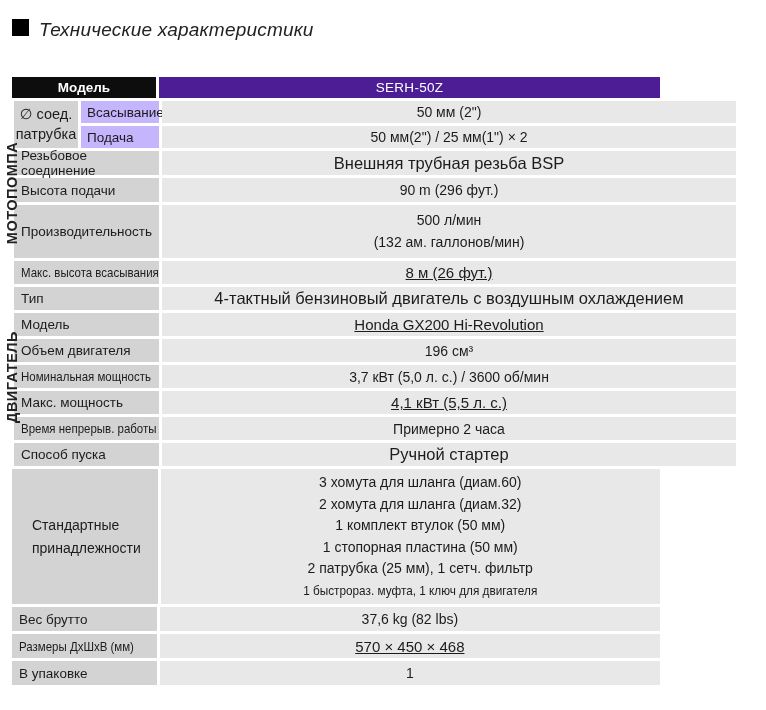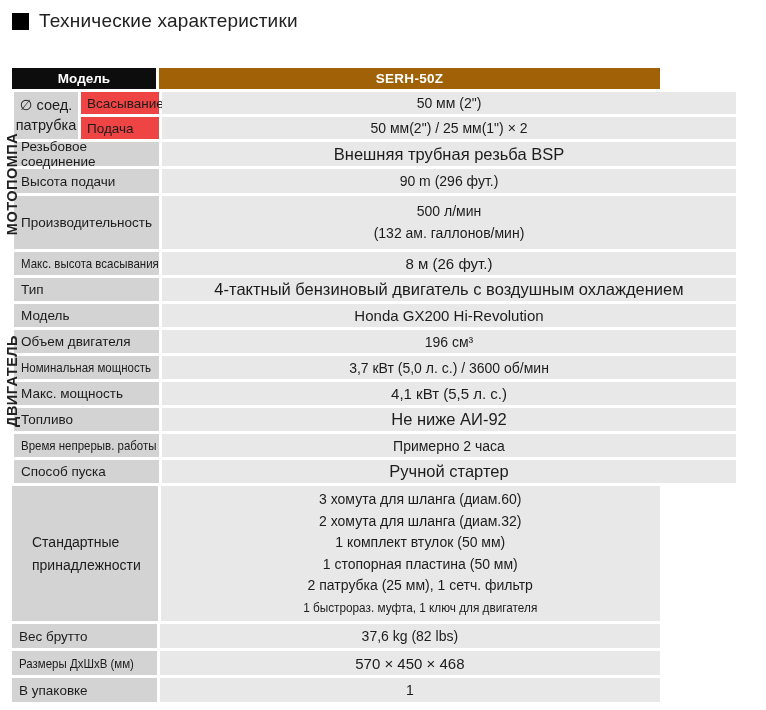--- a/index.html
+++ b/index.html
@@ -2,34 +2,34 @@
 <html><head>
 <meta charset="utf-8">
 <style>
   html,body{margin:0;padding:0;}
   body{
     width:766px;height:710px;background:#ffffff;
     font-family:"Liberation Sans", sans-serif;color:#1c1c1c;
     overflow:hidden;
   }
   
-  .title-bar{display:flex;align-items:center;gap:10px;margin:10px 0 13px 12px;}
+  .title-bar{display:flex;gap:10px;margin:19px 0 13px 12px;font-style:italic;}
   .title-sq{width:17px;height:17px;background:#000;}
   .title-text{font-size:19px;letter-spacing:.2px;color:#222;}
 
   
   .spec-table{margin-left:12px;width:648px;margin-top:36px;}
   .row{display:flex;margin-bottom:3px;}
   .cell{box-sizing:border-box;}
 
   
   .head-left{width:165px;height:21px;background:#0d0d0d;color:#fff;
     font-weight:bold;font-size:13.5px;display:flex;align-items:center;justify-content:center;}
-  .head-right{width:574px;height:21px;margin-left:3px;background:#a16207;color:#fff;
-    font-weight:bold;font-size:13.5px;display:flex;align-items:center;justify-content:center;letter-spacing:.3px;}
+  .head-right{width:574px;height:21px;margin-left:3px;background:#4c1d95;color:#fff;
+    font-weight:normal;font-size:13.5px;display:flex;align-items:center;justify-content:center;letter-spacing:.3px;}
 
   
   .group{display:flex;margin-bottom:3px;}
   .strip{width:18px;background:#dcdcdc;margin-right:2px;position:relative;}
   .vtext{position:absolute;top:50%;left:50%;transform:translate(-50%,-50%) rotate(-90deg);
     white-space:nowrap;font-weight:bold;font-size:14.5px;letter-spacing:.5px;color:#222;}
   .group-rows{display:flex;flex-direction:column;width:722px;}
   .grow{display:flex;margin-bottom:3px;}
   .grow:last-child{margin-bottom:0;}
 
@@ -46,27 +46,27 @@
   .h-acc{height:135px;padding-left:20px;}
 
   
   .port{display:flex;margin-bottom:3px;}
   .port-label{width:64px;height:47px;margin-right:3px;background:#d3d3d3;
     display:flex;align-items:center;justify-content:center;text-align:center;
     font-size:14.5px;white-space:pre-line;line-height:1.35;}
   .port-rows{display:flex;flex-direction:column;}
   .srow{display:flex;margin-bottom:3px;}
   .srow:last-child{margin-bottom:0;border-radius:11px;}
-  .sublabel{width:78px;height:22px;margin-right:3px;background:#ef4444;
+  .sublabel{width:78px;height:22px;margin-right:3px;background:#c4b5fd;
     display:flex;align-items:center;padding-left:6px;font-size:13.5px;box-sizing:border-box;}
   .val22{height:22px;}
 
   .cond{display:inline-block;transform:scaleX(.85);transform-origin:0 50%;white-space:nowrap;}
   .vlg{font-size:16.5px;}
-  .vmd{font-size:15px;}
+  .vmd{font-size:15px;text-decoration:underline;}
   .line2{font-size:14px;line-height:1.55;}
 
   
   .acc-label{white-space:pre-line;line-height:1.6;font-size:14px;}
   .acc-value div{line-height:21.5px;font-size:14px;}
   .acc-value .last{font-size:12.8px;transform:scaleX(.92);}
 </style>
 </head>
 <body>
 
@@ -163,26 +163,20 @@
         <div class="cell label label-w h-std">
             <span class="cond">Номинальная мощность</span>
           </div>
         <div class="cell value h-std">3,7 кВт (5,0 л. с.) / 3600 об/мин</div>
       </div>
       <div class="grow">
         <div class="cell label label-w h-std">
             <span>Макс. мощность</span>
           </div>
         <div class="cell value h-std vmd">4,1 кВт (5,5 л. с.)</div>
-      </div>
-      <div class="grow">
-        <div class="cell label label-w h-std">
-            <span>Топливо</span>
-          </div>
-        <div class="cell value h-std vlg">Не ниже АИ-92</div>
       </div>
       <div class="grow">
         <div class="cell label label-w h-std">
             <span class="cond">Время непрерыв. работы</span>
           </div>
         <div class="cell value h-std">Примерно 2 часа</div>
       </div>
       <div class="grow">
         <div class="cell label label-w h-std">
             <span>Способ пуска</span>

